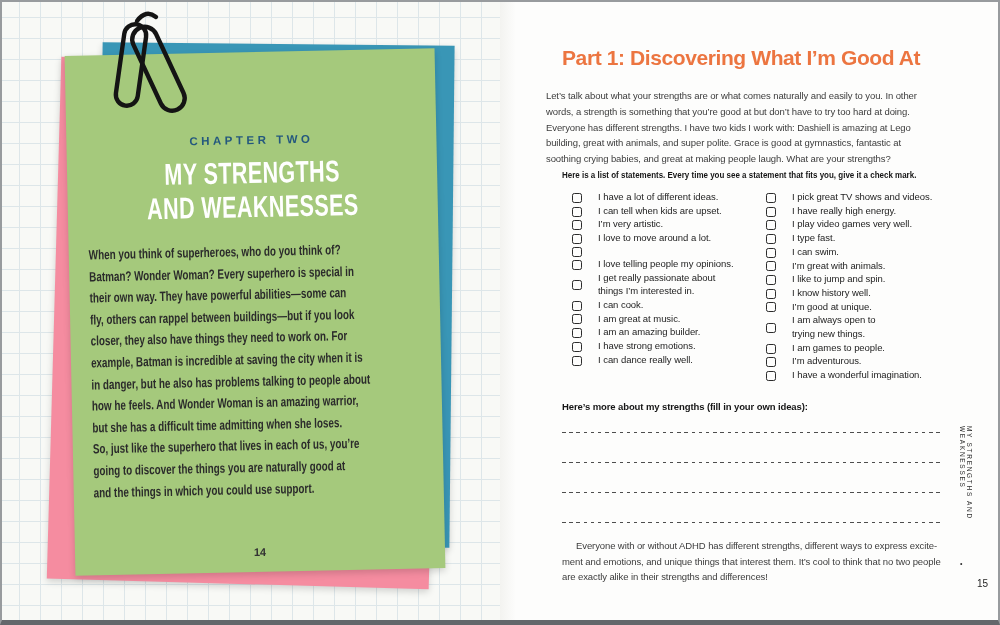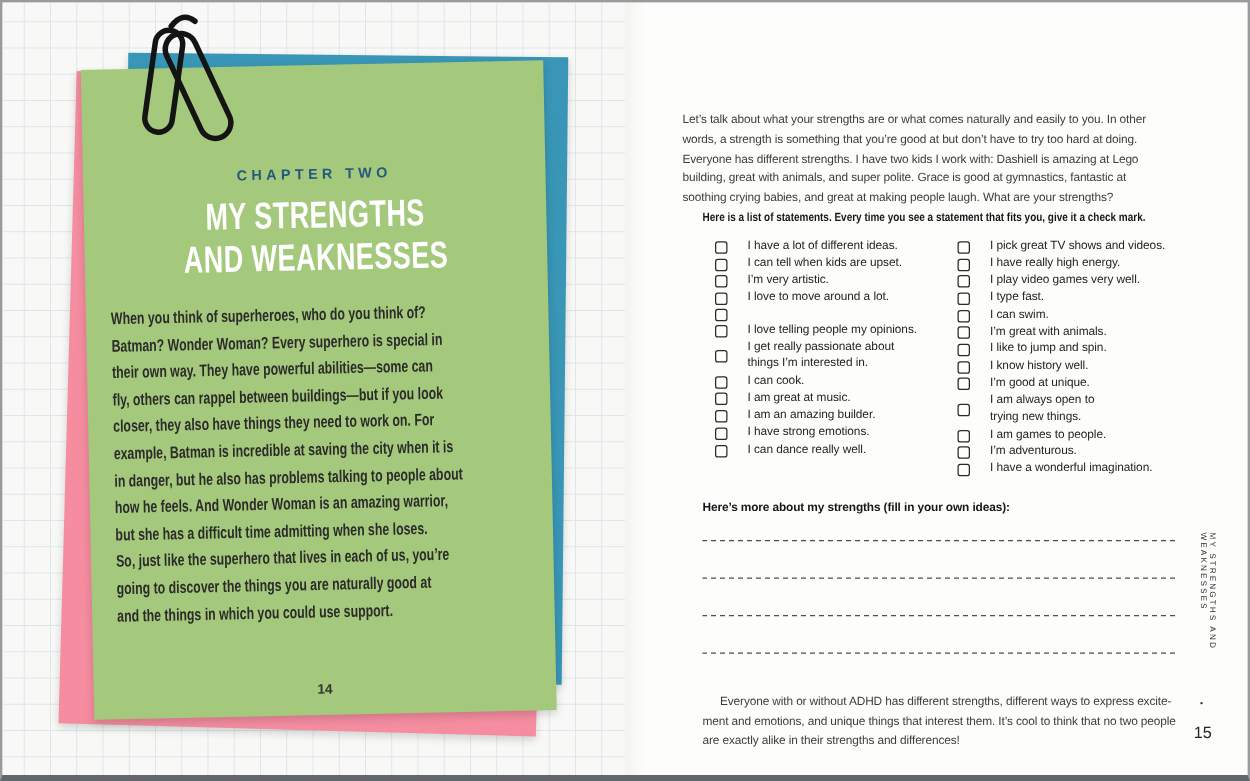--- a/index.html
+++ b/index.html
@@ -67,29 +67,29 @@
   .fill-head{
     position:absolute;left:62px;top:399px;margin:0;font-size:9.5px;font-weight:bold;
     color:#161616;white-space:pre;letter-spacing:-.1px;text-align:right;
   }
   .write-lines{position:absolute;left:62px;top:430px;width:380px;}
   .dashline{
     height:1.4px;margin-bottom:28.6px;
     background:repeating-linear-gradient(90deg,#4d4d4d 0 3.5px,transparent 3.5px 7.2px);
   }
   .closing{
-    position:absolute;left:62px;top:552px;margin:0;font-size:9.5px;line-height:15.6px;
+    position:absolute;left:62px;top:536px;margin:0;font-size:9.5px;line-height:15.6px;
     color:#3c3c3c;white-space:pre;text-indent:14px;letter-spacing:-.1px;
   }
   .margin-title{
     position:absolute;left:459px;top:424px;height:140px;
     writing-mode:vertical-rl;font-size:6.5px;letter-spacing:1.7px;color:#303030;
   }
   .margin-dot{position:absolute;left:460px;top:558px;font-size:7px;color:#303030;}
-  .folio{position:absolute;left:455px;top:576px;font-size:13px;font-weight:normal;color:#262626;}
+  .folio{position:absolute;left:477px;top:576px;font-size:10px;font-weight:normal;color:#262626;}
 </style>
 </head>
 <body>
 
 <div class="spread">
 
   <div class="page-left">
     <div class="paper pink"></div>
     <div class="paper teal"></div>
     <div class="paper green">
@@ -113,20 +113,21 @@
     <svg class="paperclip" width="110" height="118" viewBox="0 0 110 118">
       <g fill="none" stroke="#141414" stroke-width="4.4" stroke-linecap="round">
         <rect x="22" y="20" width="22" height="82" rx="11" transform="rotate(8 33 61)"></rect>
         <rect x="48" y="20" width="25" height="90" rx="12.5" transform="rotate(-25 60 65)"></rect>
         <path d="M 39,17 Q 48,5 58,13"></path>
       </g>
     </svg>
   </div>
 
   <div class="page-right">
+    <h2 class="part-title">Part 1: Discovering What I’m Good At</h2>
     <p class="intro">Let’s talk about what your strengths are or what comes naturally and easily to you. In other
 words, a strength is something that you’re good at but don’t have to try too hard at doing.
 Everyone has different strengths. I have two kids I work with: Dashiell is amazing at Lego
 building, great with animals, and super polite. Grace is good at gymnastics, fantastic at
 soothing crying babies, and great at making people laugh. What are your strengths?</p>
     <p class="check-lead">Here is a list of statements. Every time you see a statement that fits you, give it a check mark.</p>
 
     <div class="cols">
       <div class="col">
           <div class="check-item">

